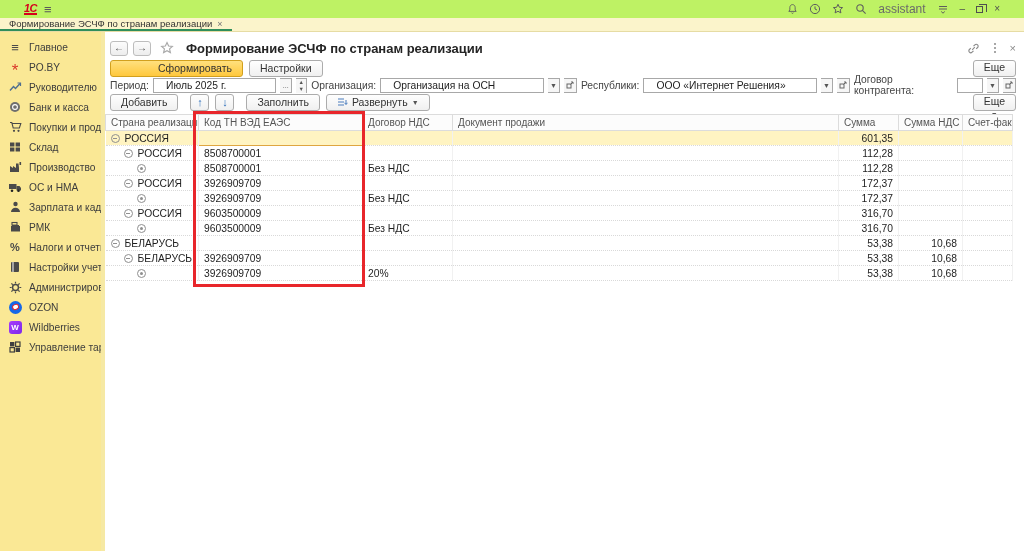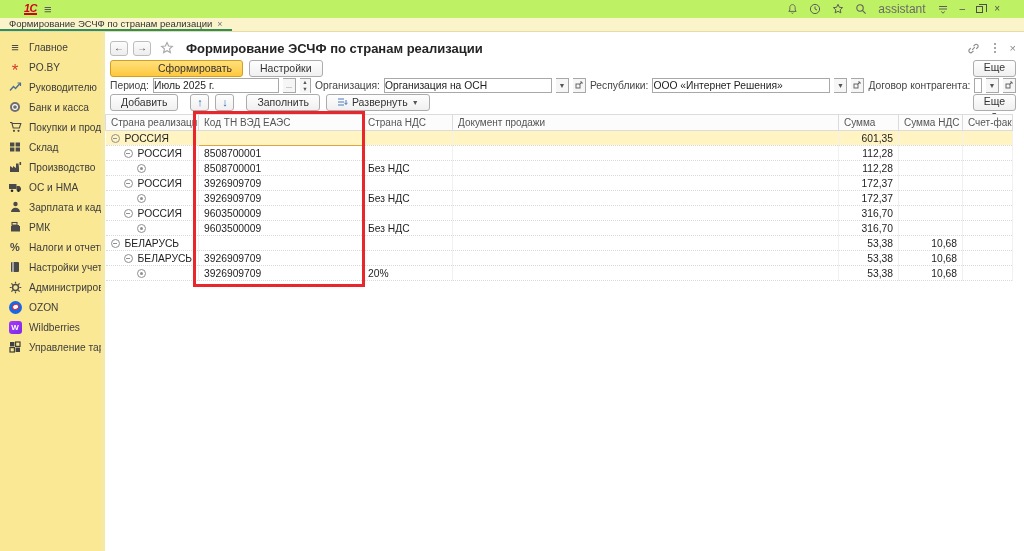--- a/index.html
+++ b/index.html
@@ -48,21 +48,21 @@
     height:17px; border:1px solid #ACACAC; border-radius:3px; cursor:pointer;
     background:linear-gradient(#FEFEFE,#F0F0F0); font-size:10.5px; color:#333;
     padding:0 10px; display:flex; align-items:center; gap:4px; white-space:nowrap;
   }
   .btn.primary { background:linear-gradient(#FFE07E,#FFC83D); border-color:#D2A01E;padding-left:47px; }
   .caret { font-size:7px; color:#555; }
   .cmd-row { top:27px; height:18px; gap:6px; }
   .more-btn { margin-left:auto;flex-direction:column; }
   
   .filter-row { top:45px; height:16px; gap:4px; font-size:10.3px; color:#444; }
-  .inp { height:15px; border:1px solid #A8A8A8; background:#fff; font-size:10.3px; color:#1e1e1e; display:flex; align-items:center; padding:0 0; white-space:nowrap; overflow:hidden; }
+  .inp { height:15px; border:1px solid #A8A8A8; background:#fff; font-size:10.3px; color:#1e1e1e; display:flex; align-items:center; padding:0 12px; white-space:nowrap; overflow:hidden; }
   .mini { width:13px; height:15px; border:1px solid #A8A8A8; border-left:none; background:#F6F6F6; display:flex; align-items:center; justify-content:center; font-size:7px; color:#555; cursor:pointer; }
   .spin { width:11px; height:15px; display:flex; flex-direction:column; border:1px solid #A8A8A8; border-left:none; }
   .spin span { flex:1; font-size:5.5px; color:#555; text-align:center; line-height:7px; background:#F6F6F6; cursor:pointer; }
   .flabel { }
   
   .tool-row { top:61px; height:18px; gap:6px; }
   .arrow-btn { width:19px; padding:0; justify-content:center; color:#2B6CB8; font-weight:bold; font-size:11px; }
   
   .grid { position:absolute; top:82px; left:0; width:907px; border-collapse:collapse; table-layout:fixed; }
   .grid th { height:16px; background:#FCFCFC; border:1px solid #DCDCDC; font-size:10px; color:#555; font-weight:normal; text-align:left; padding:0 5px; white-space:nowrap; overflow:hidden; }
@@ -371,21 +371,21 @@
           <col style="width:90px">
         <col style="width:386px">
           <col style="width:60px">
           <col style="width:64px">
           <col style="width:50px">
       </colgroup>
       <thead>
           <tr id="grid-head">
             <th>Страна реализации</th>
             <th>Код ТН ВЭД ЕАЭС</th>
-            <th>Страна НДС</th>
+            <th>Договор НДС</th>
             <th>Документ продажи</th>
             <th>Сумма</th>
             <th>Сумма НДС</th>
             <th>Счет-факт...</th>
           </tr>
         </thead>
       <tbody id="grid-body">
           <tr class="selected">
             <td>
               <span class="cell-inner" style="padding-left: 0px;">

